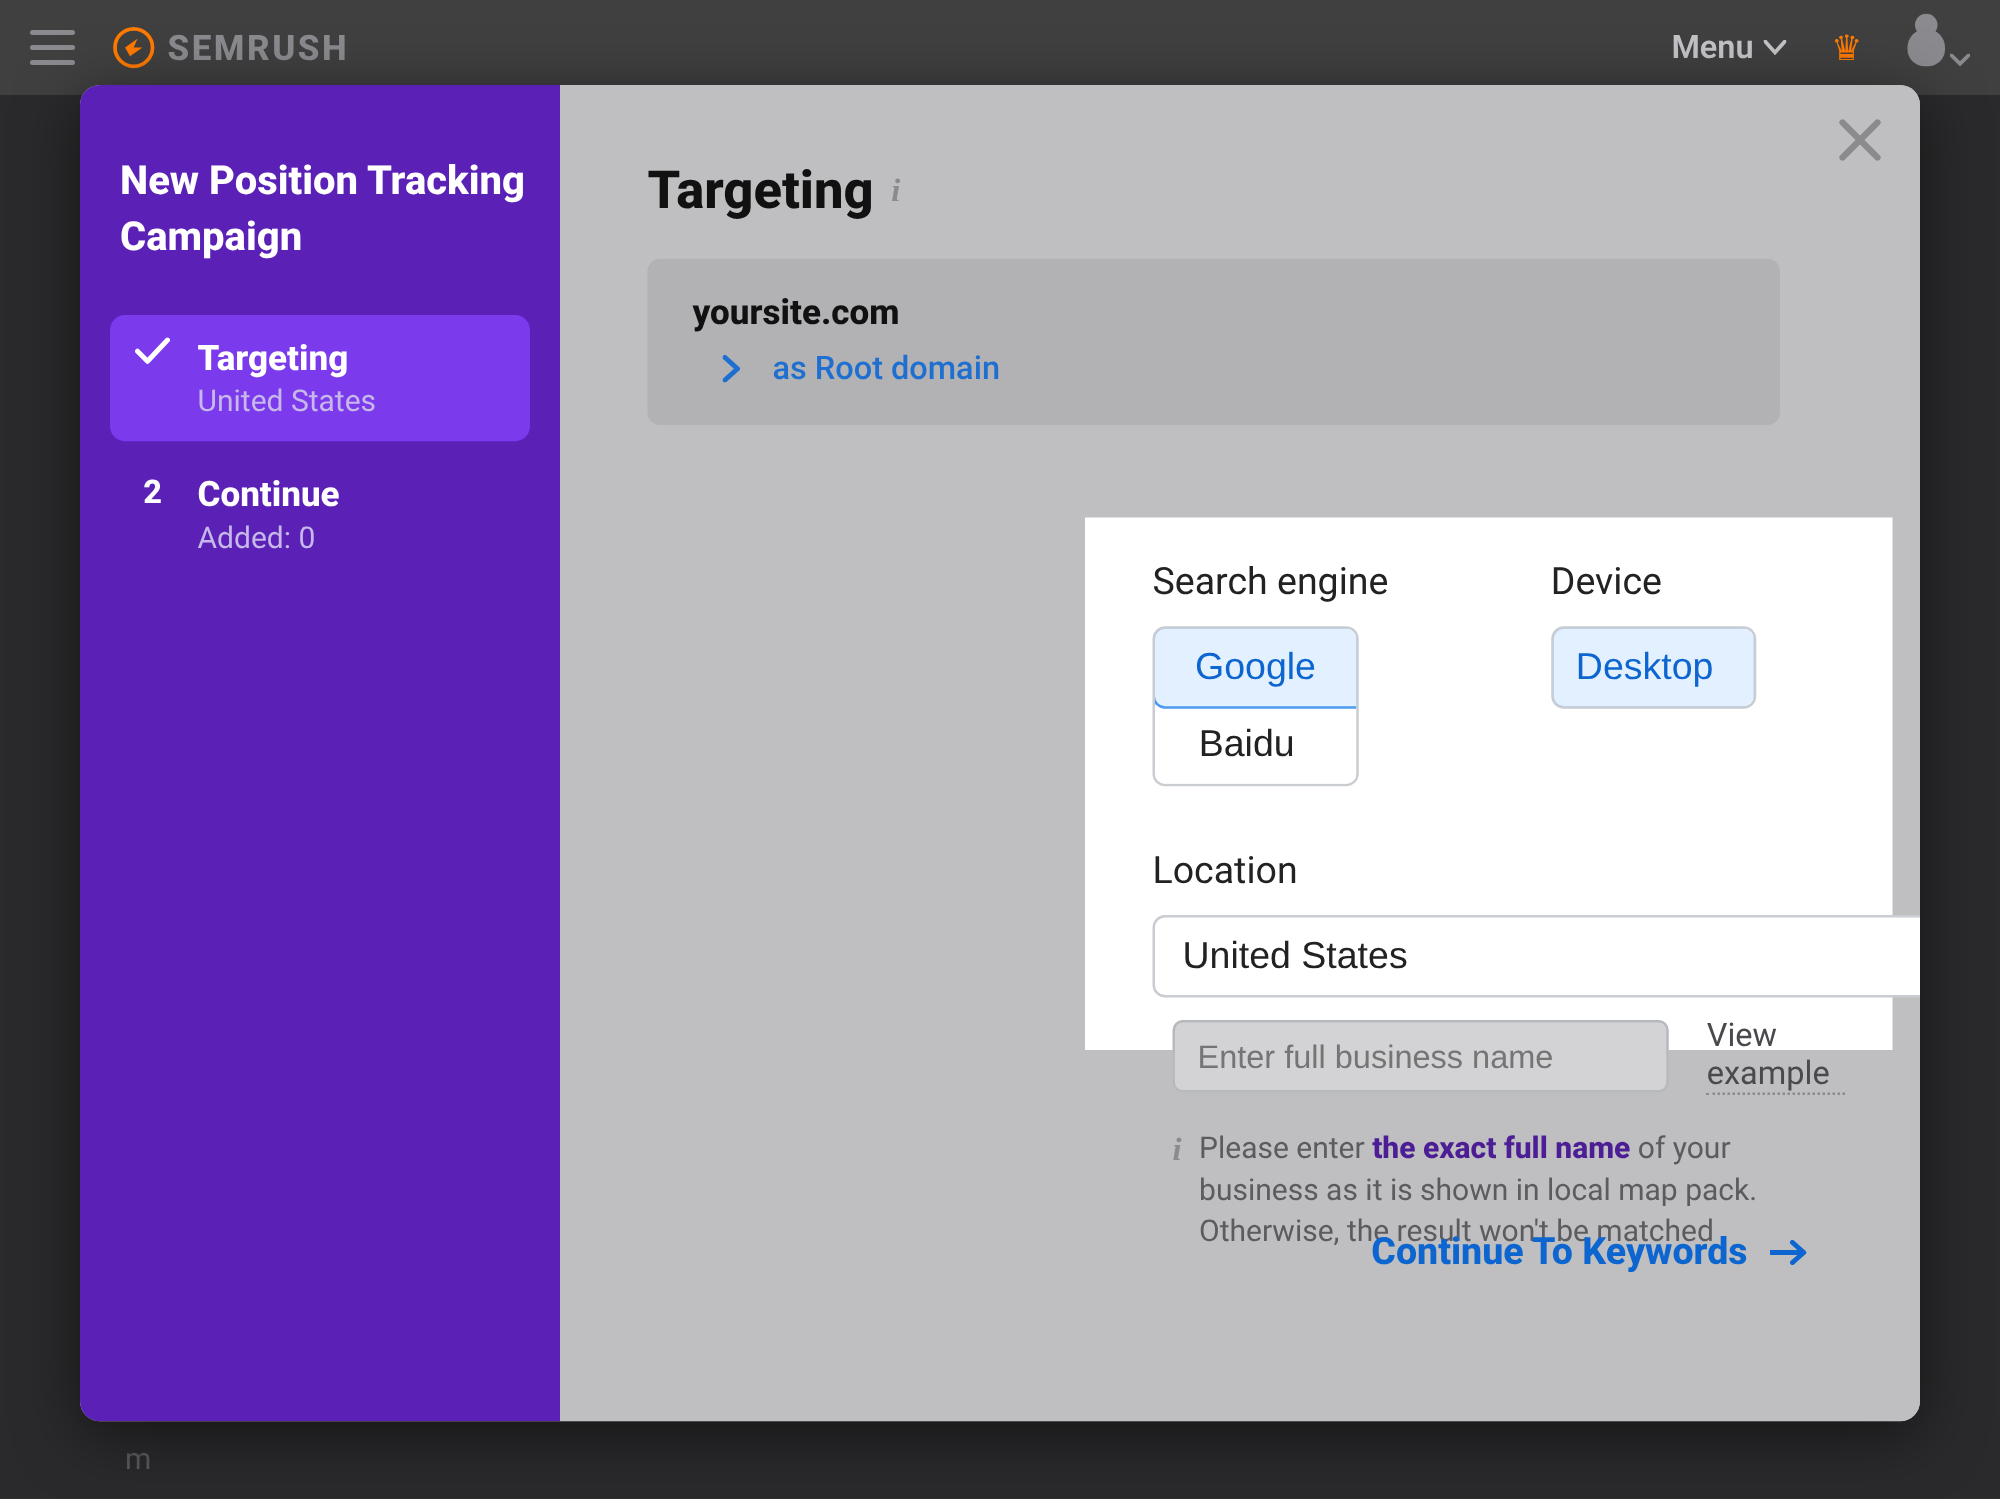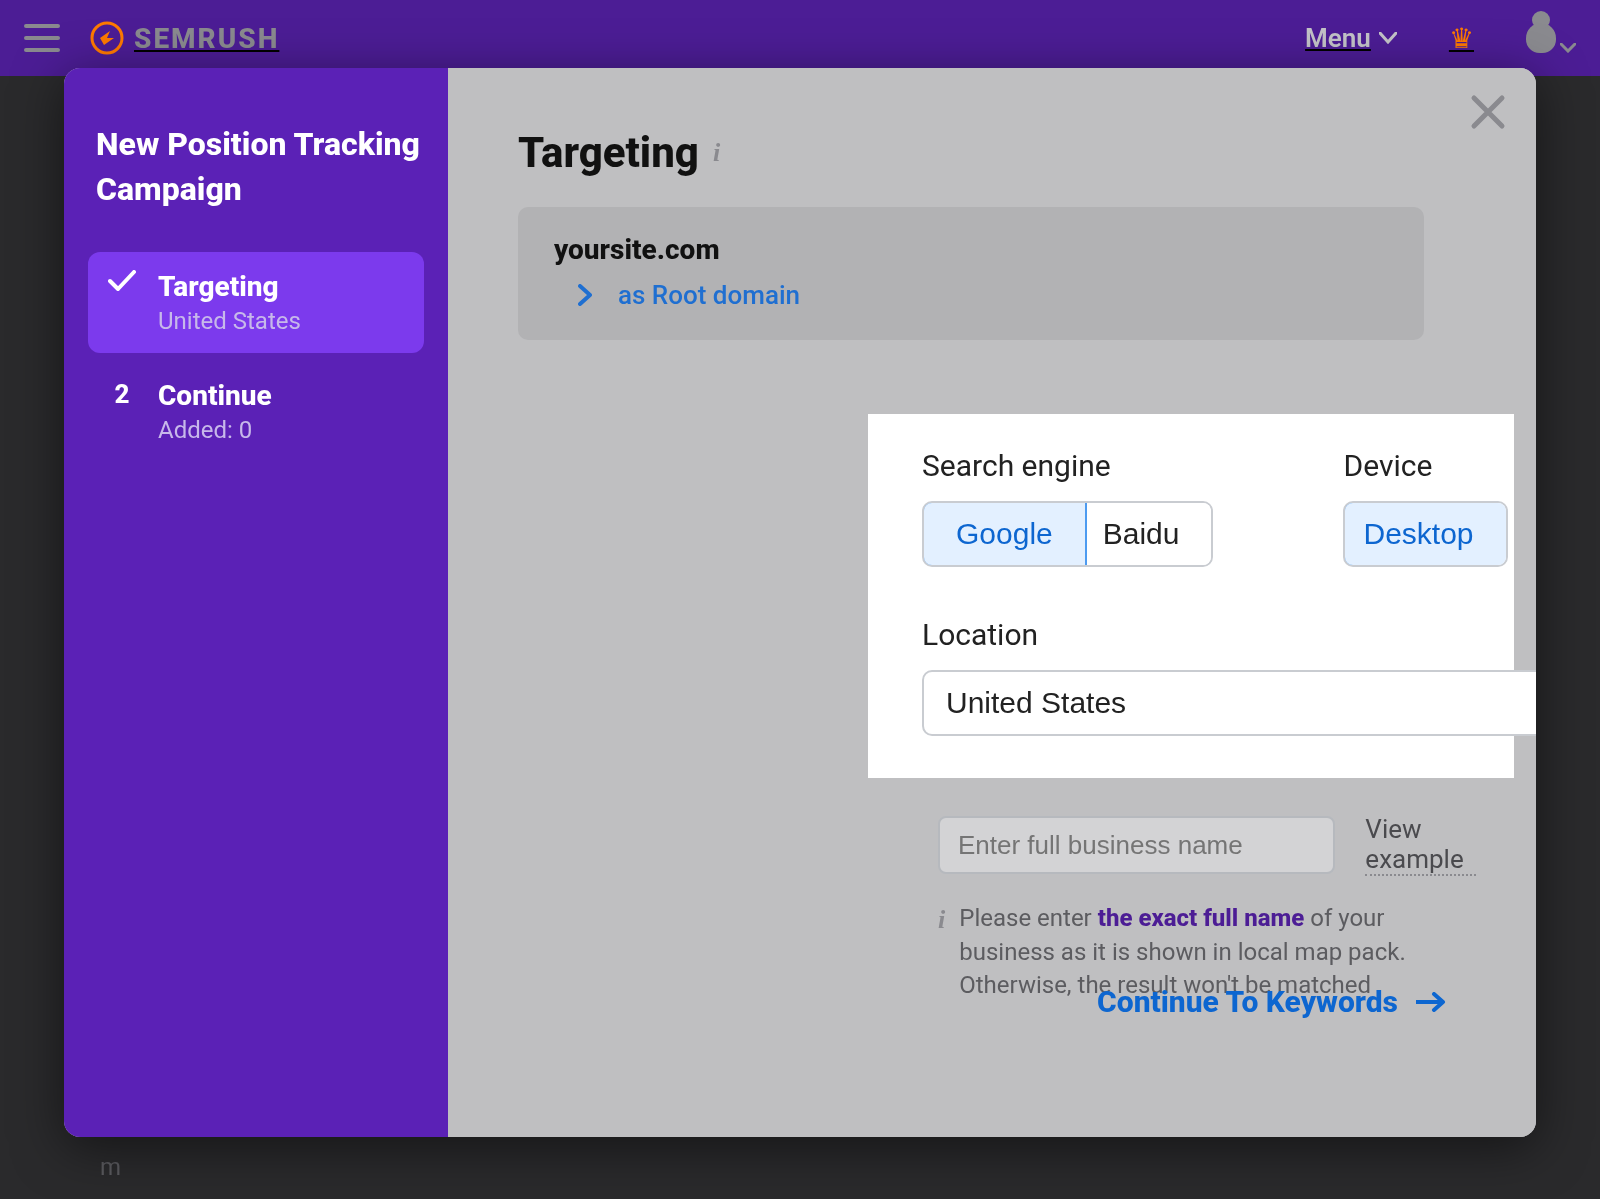--- a/index.html
+++ b/index.html
@@ -1,26 +1,26 @@
 <!DOCTYPE html>
 <html><head>
 <meta charset="utf-8">
 <style>
   * { box-sizing: border-box; margin: 0; padding: 0; }
   html, body { width: 1600px; height: 1199px; overflow: hidden; font-family: -apple-system, BlinkMacSystemFont, "Segoe UI", Roboto, Helvetica, Arial, sans-serif; }
   body { background: #0b0b0c; position: relative; }
 
   
-  .topnav { position: absolute; top: 0; left: 0; right: 0; height: 76px; background: #4c1d95; display: flex; align-items: center; padding: 12px 24px; text-decoration: underline; }
+  .topnav { position: absolute; top: 0; left: 0; right: 0; height: 76px; background: #404040; display: flex; align-items: center; padding: 12px 24px; }
   .hamburger { width: 36px; height: 28px; display: flex; flex-direction: column; justify-content: space-between; margin-right: 30px; }
   .hamburger span { height: 4px; background: #8a8a8f; border-radius: 2px; }
   .logo { display: flex; align-items: center; gap: 10px; }
   .logo-spark { width: 34px; height: 34px; }
   .logo-text { color: #8a8a8f; font-weight: 800; font-size: 28px; letter-spacing: 2px; }
-  .nav-right { margin-left: auto; display: flex; align-items: center; gap: 52px; }
+  .nav-right { margin-left: auto; display: flex; align-items: center; gap: 36px; }
   .menu-label { color: #c3c3c8; font-size: 26px; font-weight: 600; display: flex; align-items: center; gap: 8px; }
   .crown { color: #ff7a00; font-size: 28px; }
   .avatar { width: 30px; height: 30px; background: #8a8a8f; border-radius: 50% 50% 45% 45%; position: relative; }
   .avatar::before { content: ""; position: absolute; top: -12px; left: 6px; width: 18px; height: 18px; background: #8a8a8f; border-radius: 50%; }
   .avatar-wrap { display: flex; align-items: flex-end; gap: 4px; }
 
   
   .page-bg { position: absolute; top: 76px; left: 0; right: 0; bottom: 0; background: #2a2a2c; }
   .page-hint { position: absolute; bottom: 18px; left: 100px; color: #5a5a5e; font-size: 24px; }
 
@@ -46,21 +46,21 @@
   .info-i { font-family: Georgia, serif; font-style: italic; font-weight: 700; color: #8a8a8f; font-size: 26px; }
 
   .domain-card { background: #b2b2b4; border-radius: 10px; padding: 26px 36px 30px 36px; width: 906px; margin-left: 0; }
   .domain-name { font-size: 28px; font-weight: 800; color: #111; margin-bottom: 14px; }
   .root-row { display: flex; align-items: center; gap: 26px; color: #1f6fd1; font-size: 26px; font-weight: 500; margin-left: 24px; cursor: pointer; }
 
   
   .white-block { position: absolute; top: 346px; left: 420px; right: 22px; background: #ffffff; padding: 34px 54px 42px 54px; }
   .row1 { display: flex; gap: 130px; margin-bottom: 50px; }
   .fgroup-label { font-size: 30px; color: #222; margin-bottom: 18px; }
-  .seg { display: inline-flex; border: 2px solid #c9ccd1; border-radius: 10px; overflow: hidden; }
+  .seg { display: inline-flex; border: 2px solid #c9ccd1; border-radius: 10px; overflow: hidden; flex-direction: column; }
   .seg button { background: #fff; border: none; padding: 14px 32px; font-size: 30px; color: #222; cursor: pointer; border-right: 2px solid #c9ccd1; }
   .seg button:last-child { border-right: none; padding-left: 18px; }
   .seg button.selected { background: #e3f0ff; color: #0d66d0; border: 2px solid #4d9bf0; margin: -2px; border-radius: 10px 0 0 10px; position: relative; z-index: 1; }
   .seg.device button.selected { border-radius: 10px 0 0 10px; }
 
   .row2 { display: flex; gap: 38px; align-items: flex-end; }
   .location-input { width: 730px; height: 66px; border: 2px solid #c9ccd1; border-radius: 10px; padding: 0 22px; font-size: 30px; color: #222; background: #fff; }
 
   
   .below { position: absolute; top: 746px; left: 490px; right: 60px; }

